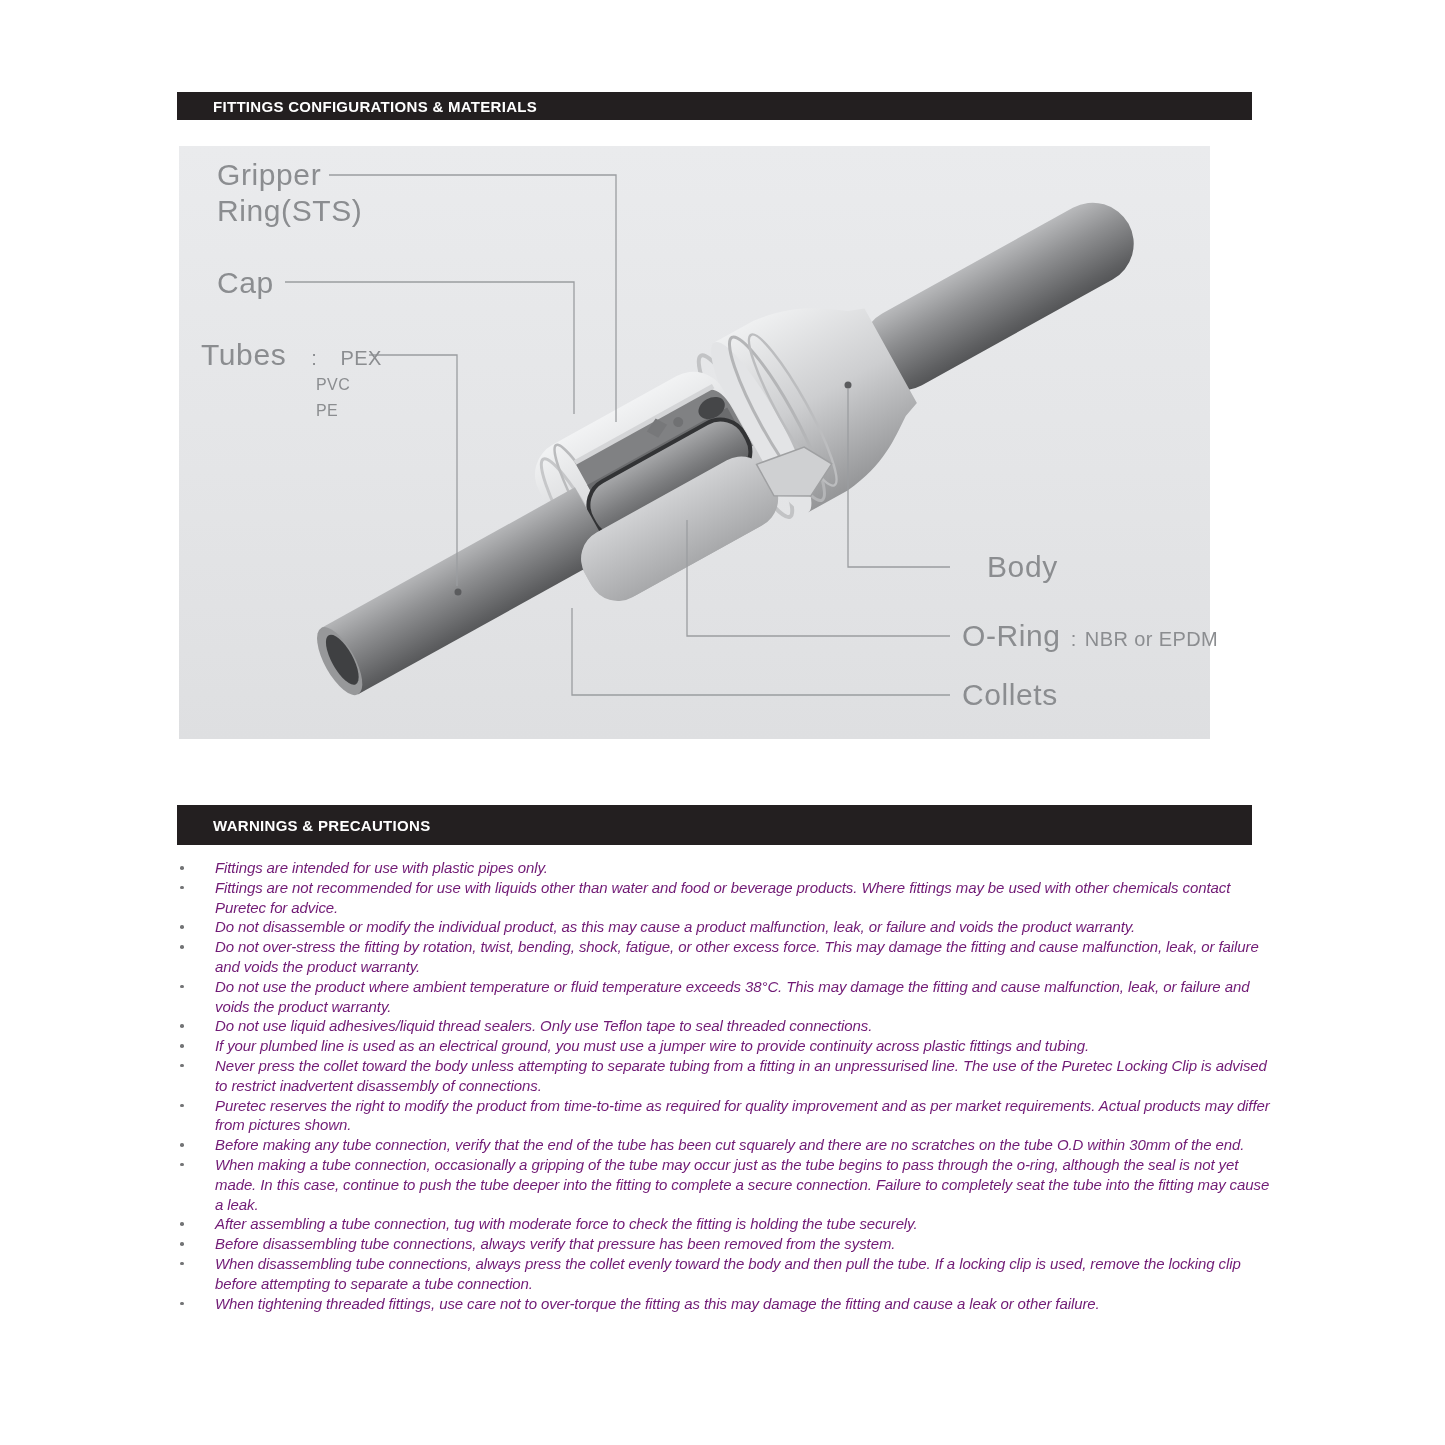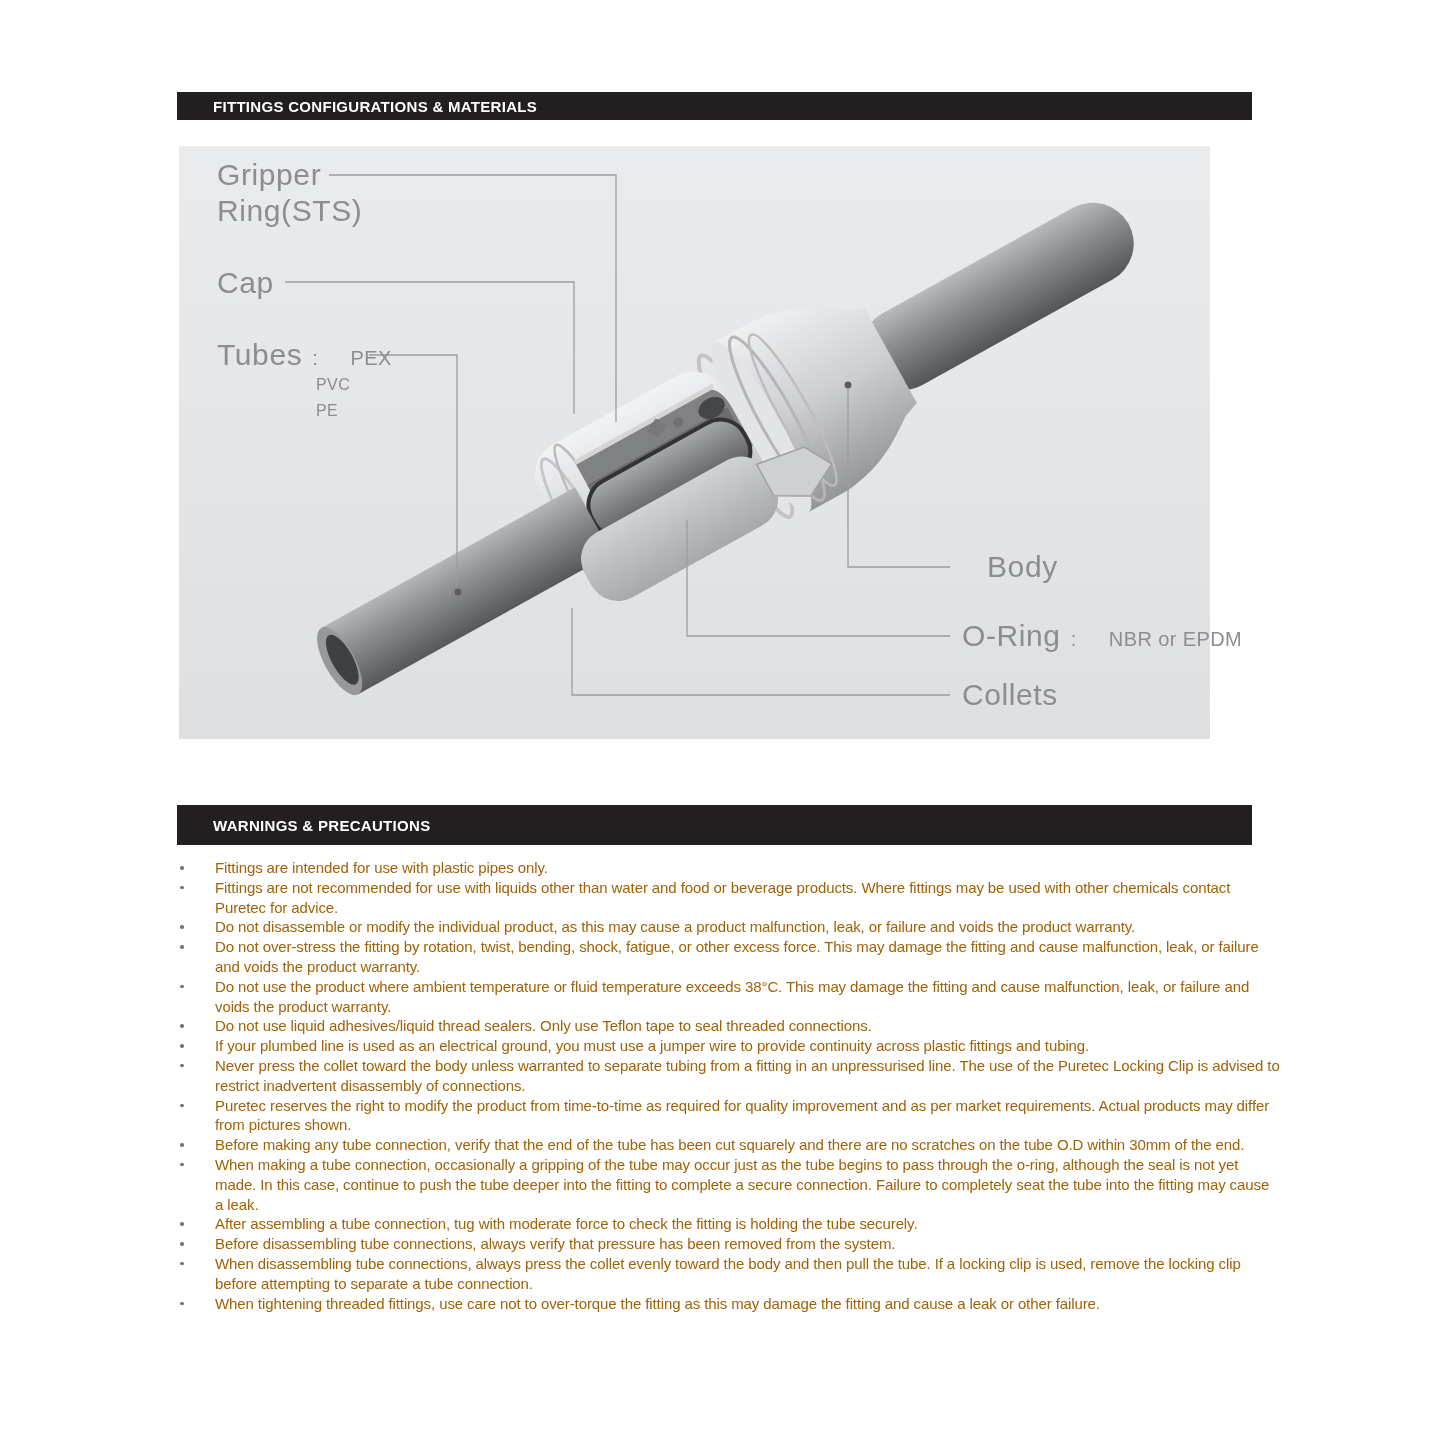--- a/index.html
+++ b/index.html
@@ -21,39 +21,39 @@
   .panel{
     position:absolute;left:179px;top:146px;width:1031px;height:593px;
     background:linear-gradient(180deg,#eaebed 0%,#e4e5e7 55%,#dedfe1 100%);
   }
   .panel svg{position:absolute;left:0;top:0;}
   .lbl{
     position:absolute;color:#8b8d90;font-size:30px;line-height:36px;
     letter-spacing:0.6px;display:flex;align-items:baseline;white-space:nowrap;
   }
   .lbl-sm{font-size:16px;line-height:24px;letter-spacing:0.4px;color:#8b8d90;position:absolute;white-space:nowrap;}
-  .lbl .sub{font-size:20px;letter-spacing:0.4px;margin-left:24px;}
+  .lbl .sub{font-size:20px;letter-spacing:0.4px;}
   .lbl .sep{font-size:20px;margin:0 8px 0 10px;}
   #lbl-gripper{left:38px;top:11px;display:block;}
   #lbl-cap{left:38px;top:119px;}
-  #lbl-tubes{left:38px;top:191px;}
+  #lbl-tubes{left:22px;top:191px;gap:15px;}
   #lbl-pvc{left:137px;top:227px;}
   #lbl-pe{left:137px;top:253px;}
   #lbl-body{left:808px;top:403px;}
   #lbl-oring{left:783px;top:472px;justify-content:space-between;}
   #lbl-collets{left:783px;top:531px;}
 
   
   .warnings-list{
     position:absolute;left:215px;top:858px;width:1065px;
     margin:0;padding:0;list-style:none;
   }
   .warnings-list li{
-    position:relative;font-size:15px;line-height:19.8px;color:#a16207;
-    letter-spacing:-0.1px;margin:0;padding:0;
+    position:relative;font-size:15px;line-height:19.8px;color:#701a75;
+    letter-spacing:-0.1px;margin:0;padding:0;font-style:italic;
   }
   .warnings-list .bullet{
     position:absolute;left:-35px;top:8px;width:3.5px;height:3.5px;
     border-radius:50%;background:#737476;
   }
 </style>
 </head>
 <body>
 
 <div class="bar" id="bar-fittings">
@@ -201,21 +201,21 @@
       <span class="item-text">Do not use liquid adhesives/liquid thread sealers. Only use Teflon tape to seal threaded connections.</span>
     </li>
 
     <li>
       <span class="bullet"></span>
       <span class="item-text">If your plumbed line is used as an electrical ground, you must use a jumper wire to provide continuity across plastic fittings and tubing.</span>
     </li>
 
     <li>
       <span class="bullet"></span>
-      <span class="item-text">Never press the collet toward the body unless warranted to separate tubing from a fitting in an unpressurised line. The use of the Puretec Locking Clip is advised to restrict inadvertent disassembly of connections.</span>
+      <span class="item-text">Never press the collet toward the body unless attempting to separate tubing from a fitting in an unpressurised line. The use of the Puretec Locking Clip is advised to restrict inadvertent disassembly of connections.</span>
     </li>
 
     <li>
       <span class="bullet"></span>
       <span class="item-text">Puretec reserves the right to modify the product from time-to-time as required for quality improvement and as per market requirements. Actual products may differ from pictures shown.</span>
     </li>
 
 
     <li>
       <span class="bullet"></span>

